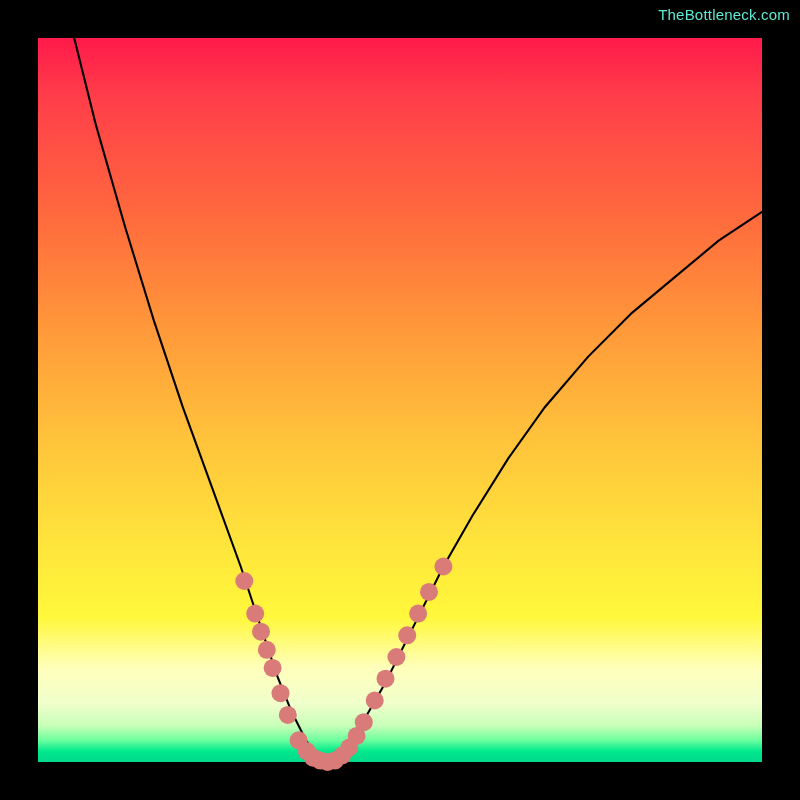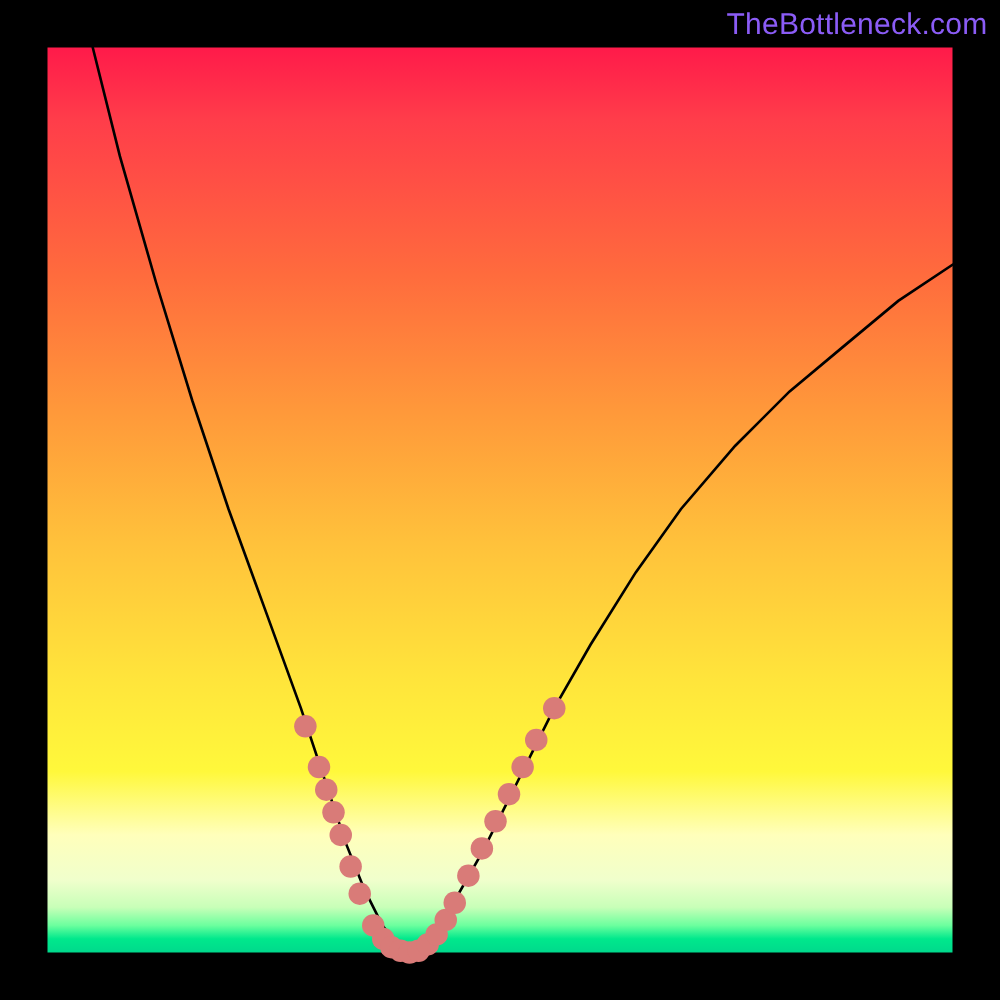--- a/index.html
+++ b/index.html
@@ -39,22 +39,22 @@
       #c8ffb8 95%,
       #6cff9e 97%,
       #00e88c 98.5%,
       #00d98c 100%
     );
   }
   .watermark {
     position: absolute;
     top: 6px;
     right: 10px;
-    color: #8b5cf6;
-    font-size: 24px;
+    color: #5eead4;
+    font-size: 15px;
     font-weight: 400;
     letter-spacing: 0.2px;
   }
   svg.overlay {
     position: absolute;
     left: 38px;
     top: 38px;
     width: 724px;
     height: 724px;
     overflow: visible;

